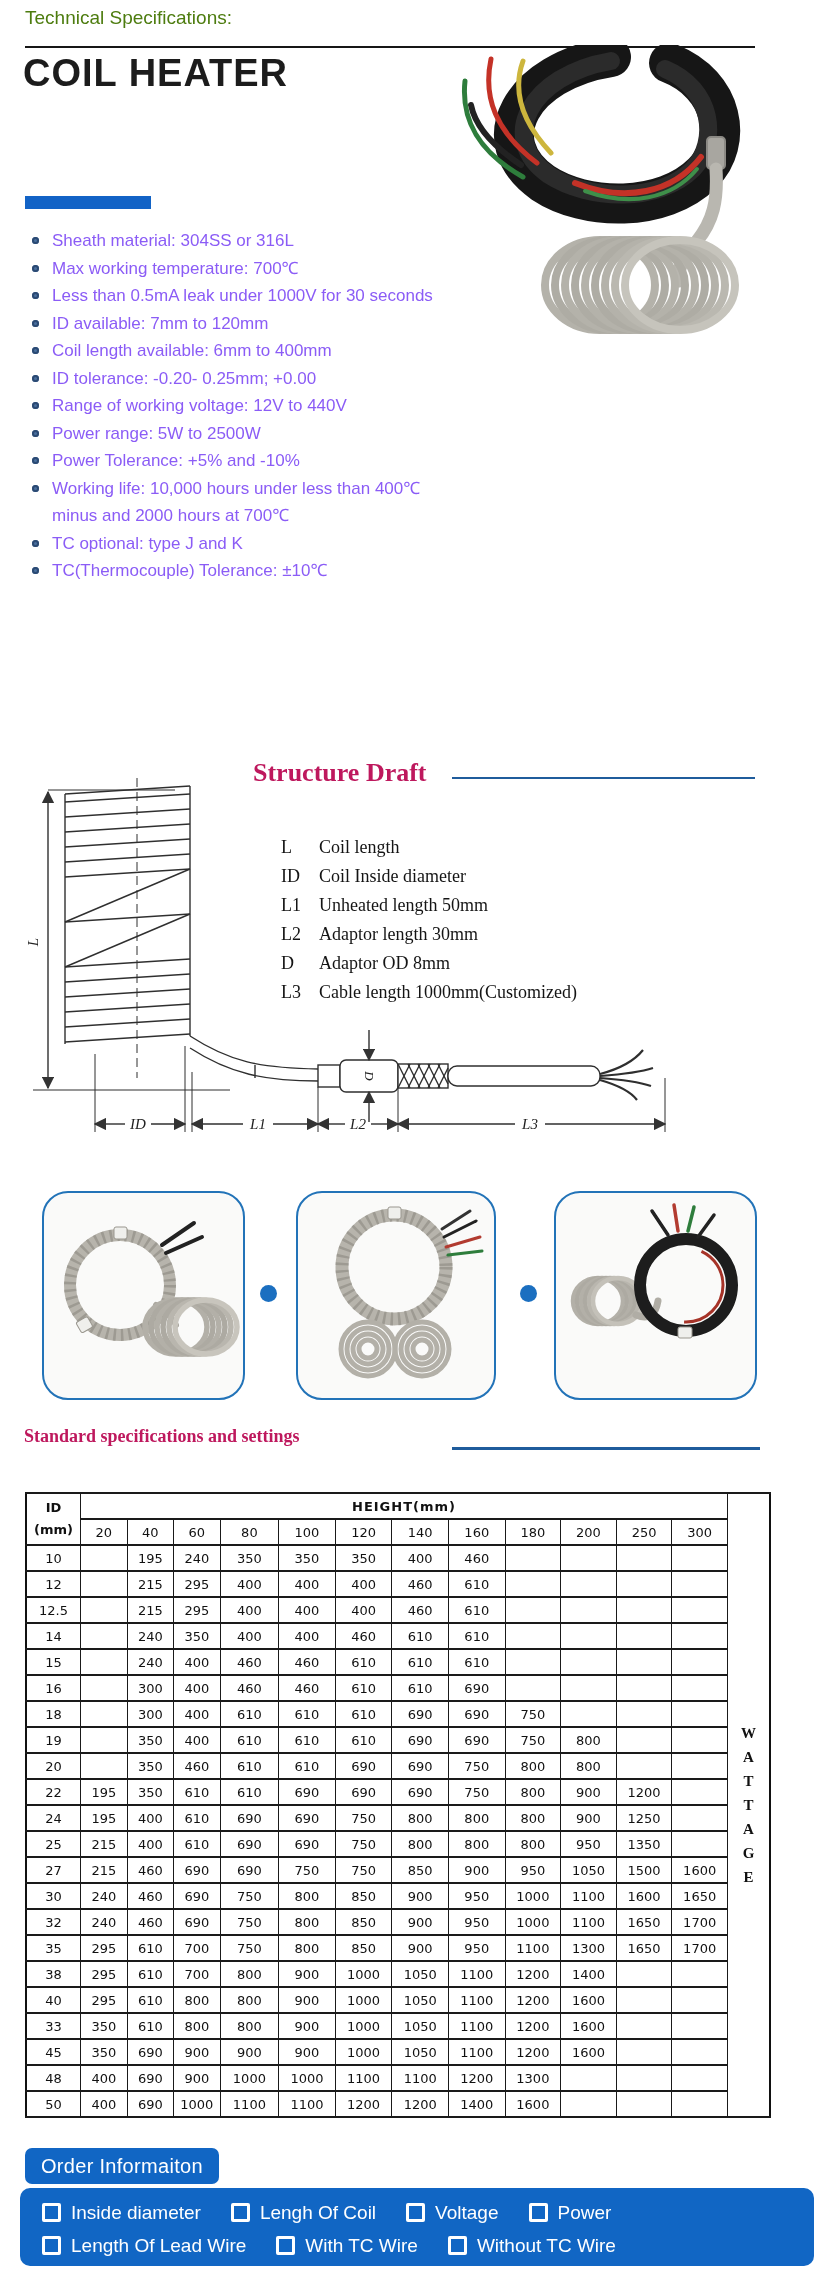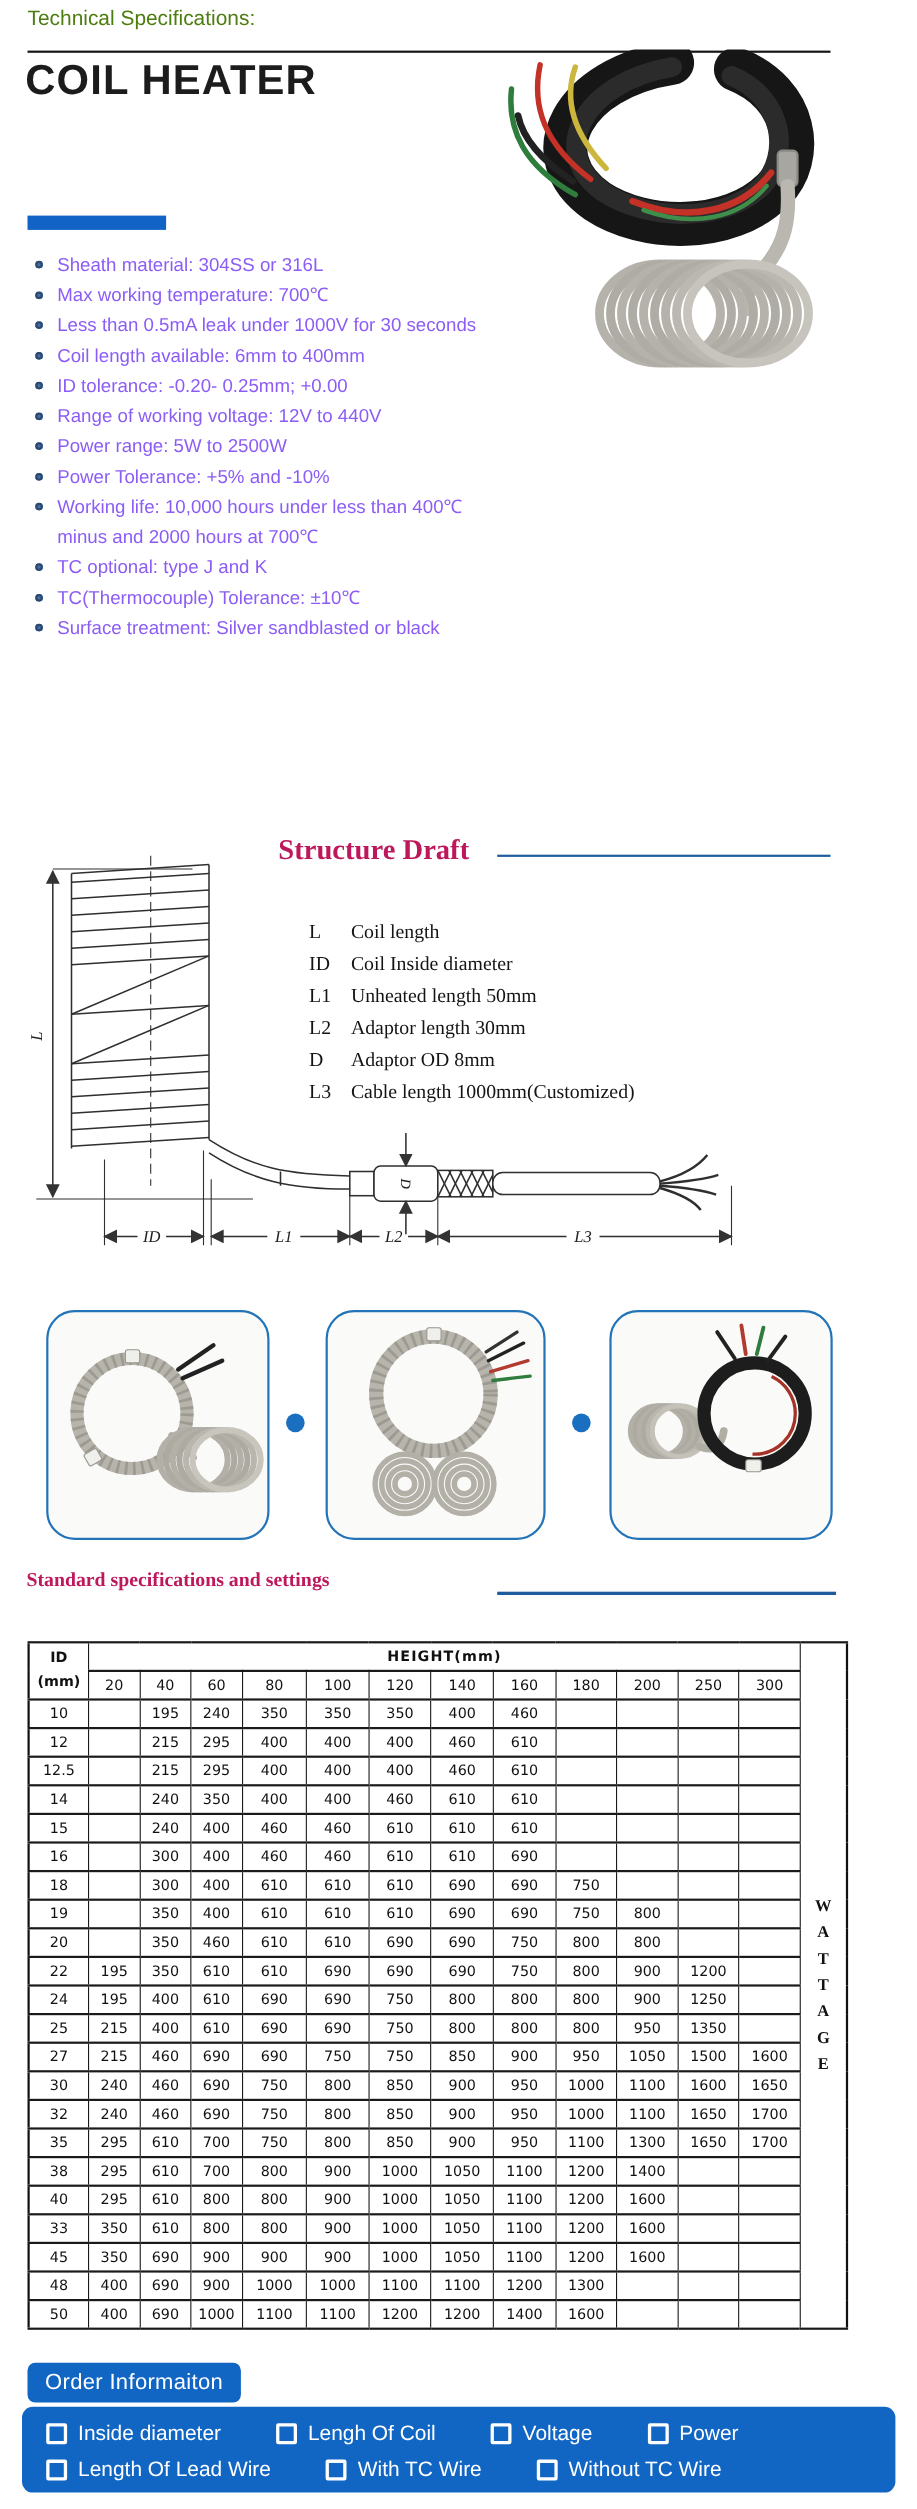--- a/index.html
+++ b/index.html
@@ -57,21 +57,21 @@
   
   .order-tab {
     left:25px; top:2148px; height:36px; background:#1166c4; color:#fff;
     border-radius:7px; padding:0 16px; display:flex; align-items:center;
     font-size:20px; letter-spacing:0.3px;
   }
   .order-panel {
     left:20px; top:2188px; width:794px; height:78px; background:#1166c4;
     border-radius:10px; color:#fff; padding:8px 0 0 22px; box-sizing:border-box;
   }
-  .order-row { display:flex; align-items:center; height:33px;gap:20px; }
+  .order-row { display:flex; align-items:center; height:33px; }
   .chk { display:flex; align-items:center; margin-right:30px; font-size:19px; }
   .chkbox { width:13px; height:13px; border:3px solid #fff; border-radius:2px; margin-right:10px; flex:0 0 auto; }
 
   svg text.dimtext { font-family:"Liberation Serif", serif; font-style:italic; font-size:15px; fill:#222; }
   svg text.dtext   { font-family:"Liberation Serif", serif; font-style:italic; font-size:13px; fill:#222; }
 </style>
 </head>
 <body>
 
 <div id="page">
@@ -115,20 +115,24 @@
       <li>
         <span class="bullet-dot"></span>
         <span>Max working temperature: 700℃</span>
       </li>
 
       <li>
         <span class="bullet-dot"></span>
         <span>Less than 0.5mA leak under 1000V for 30 seconds</span>
       </li>
 
+      <li>
+        <span class="bullet-dot"></span>
+        <span>ID available: 7mm to 120mm</span>
+      </li>
 
       <li>
         <span class="bullet-dot"></span>
         <span>Coil length available: 6mm to 400mm</span>
       </li>
 
       <li>
         <span class="bullet-dot"></span>
         <span>ID tolerance: -0.20- 0.25mm; +0.00</span>
       </li>
@@ -156,24 +160,20 @@
       <li>
         <span class="bullet-dot"></span>
         <span>TC optional: type J and K</span>
       </li>
 
       <li>
         <span class="bullet-dot"></span>
         <span>TC(Thermocouple) Tolerance: ±10℃</span>
       </li>
 
-      <li>
-        <span class="bullet-dot"></span>
-        <span>Surface treatment: Silver sandblasted or black</span>
-      </li>
     </ul>
 
   <div class="abs serif-heading sd-heading">Structure Draft</div>
   <div class="abs sd-line"></div>
   <div class="abs sd-list">
 
       <div class="sd-row">
         <span class="sd-code">L</span>
         <span>Coil length</span>
       </div>

